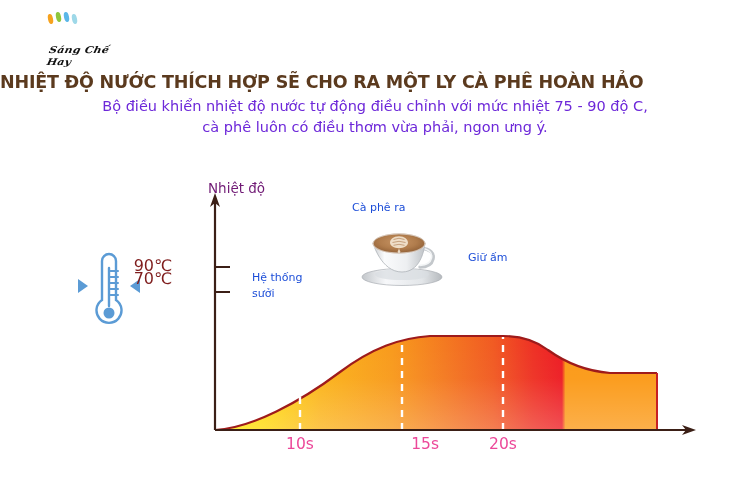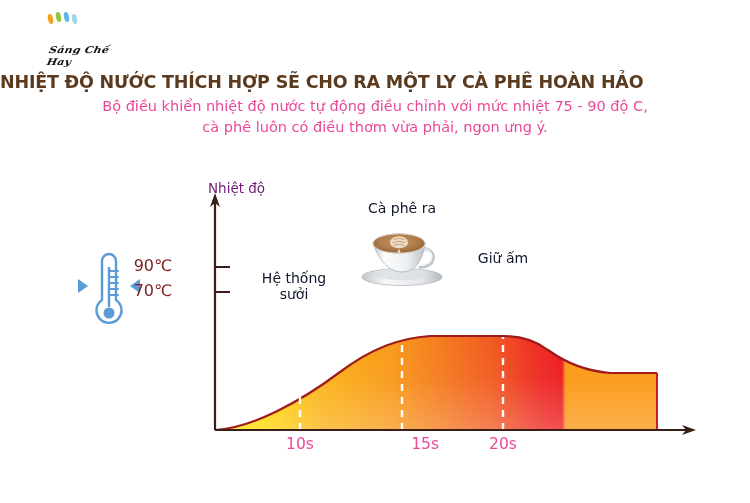--- a/index.html
+++ b/index.html
@@ -85,21 +85,21 @@
   }
   .subtitle {
     position: absolute;
     left: 0;
     top: 96px;
     width: 750px;
     text-align: center;
     font-family: "DejaVu Sans", sans-serif;
     font-size: 14.5px;
     font-weight: 400;
-    color: #ec4899;
+    color: #6d28d9;
     line-height: 21px;
   }
   .subtitle span { display: block; }
 
   
   .thermo-wrap {
     position: absolute;
     left: 72px;
     top: 248px;
     width: 74px;
@@ -129,41 +129,40 @@
   .ytick-label {
     position: absolute;
     font-family: "DejaVu Sans", sans-serif;
     font-size: 16px;
     color: #7f1d1d;
     white-space: nowrap;
     text-align: right;
     width: 60px;
   }
   .ytick-90 { left: 112px; top: 256px; }
-  .ytick-70 { left: 112px; top: 281px; }
+  .ytick-70 { left: 112px; top: 269px; }
 
   .xtick-label {
     position: absolute;
     top: 435px;
     font-family: "DejaVu Sans", sans-serif;
     font-size: 15.5px;
     color: #ec4899;
     width: 50px;
     text-align: center;
   }
   .xt-10 { left: 275px; }
   .xt-15 { left: 389px; text-align: right; }
   .xt-20 { left: 478px; }
 
   .annot {
     position: absolute;
     font-family: "DejaVu Sans", sans-serif;
-    font-size: 14px;
-    color: #0f172a;
-    text-align: center;
+    font-size: 11px;
+    color: #1d4ed8;
     line-height: 16px;
     white-space: nowrap;
   }
   .an-heat   { left: 252px; top: 270px; width: 84px; }
   .an-coffee { left: 352px; top: 200px; width: 100px; }
   .an-warm   { left: 468px; top: 250px; width: 70px; }
 
   
   .cup {
     position: absolute;

